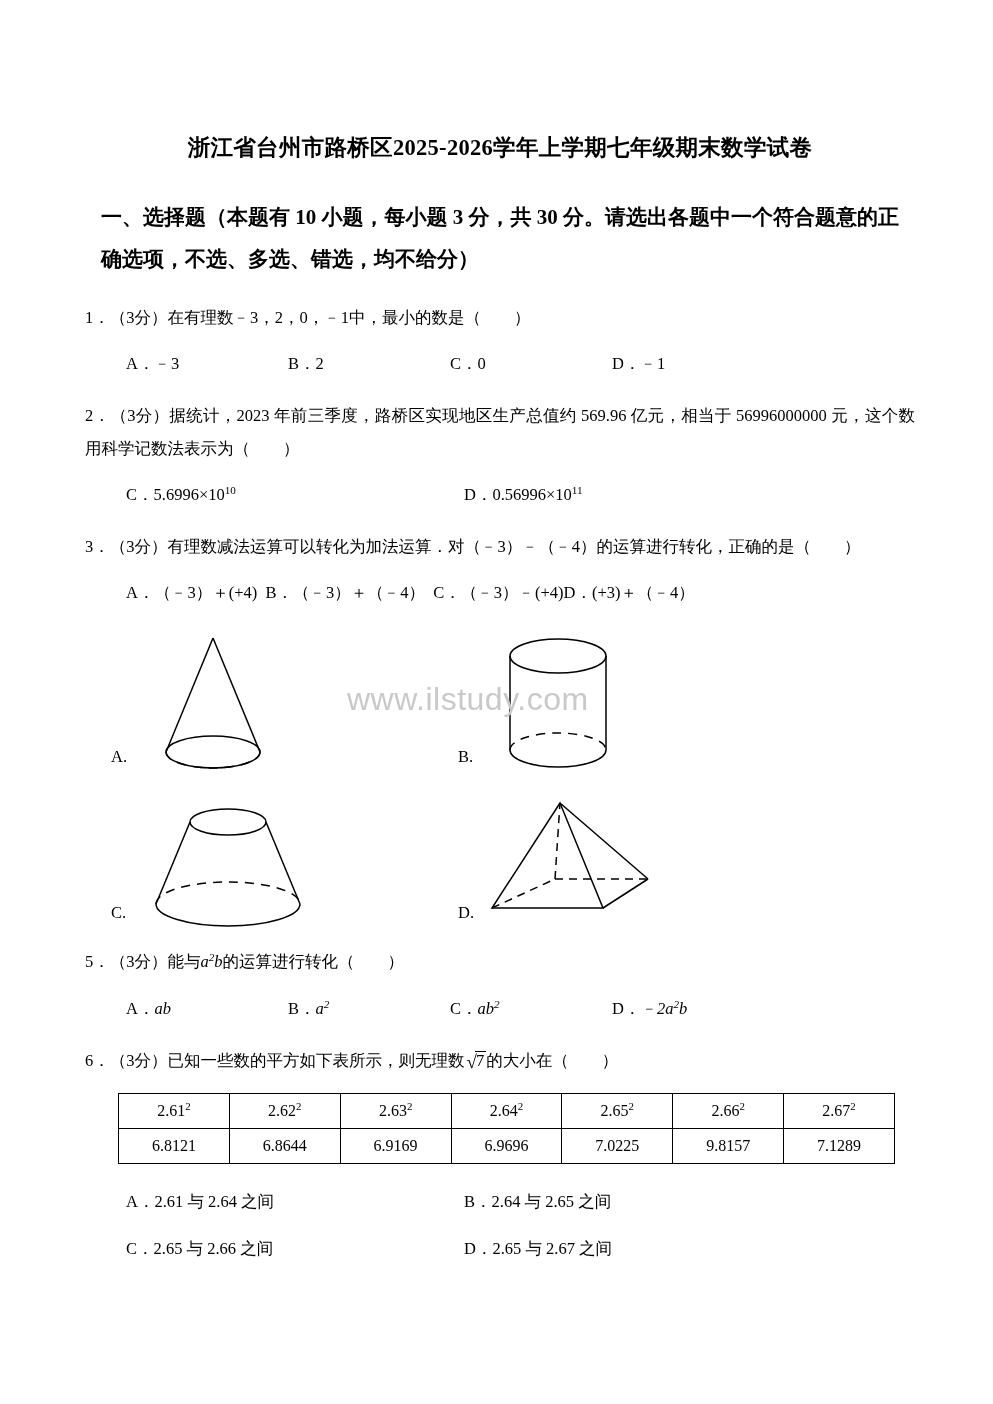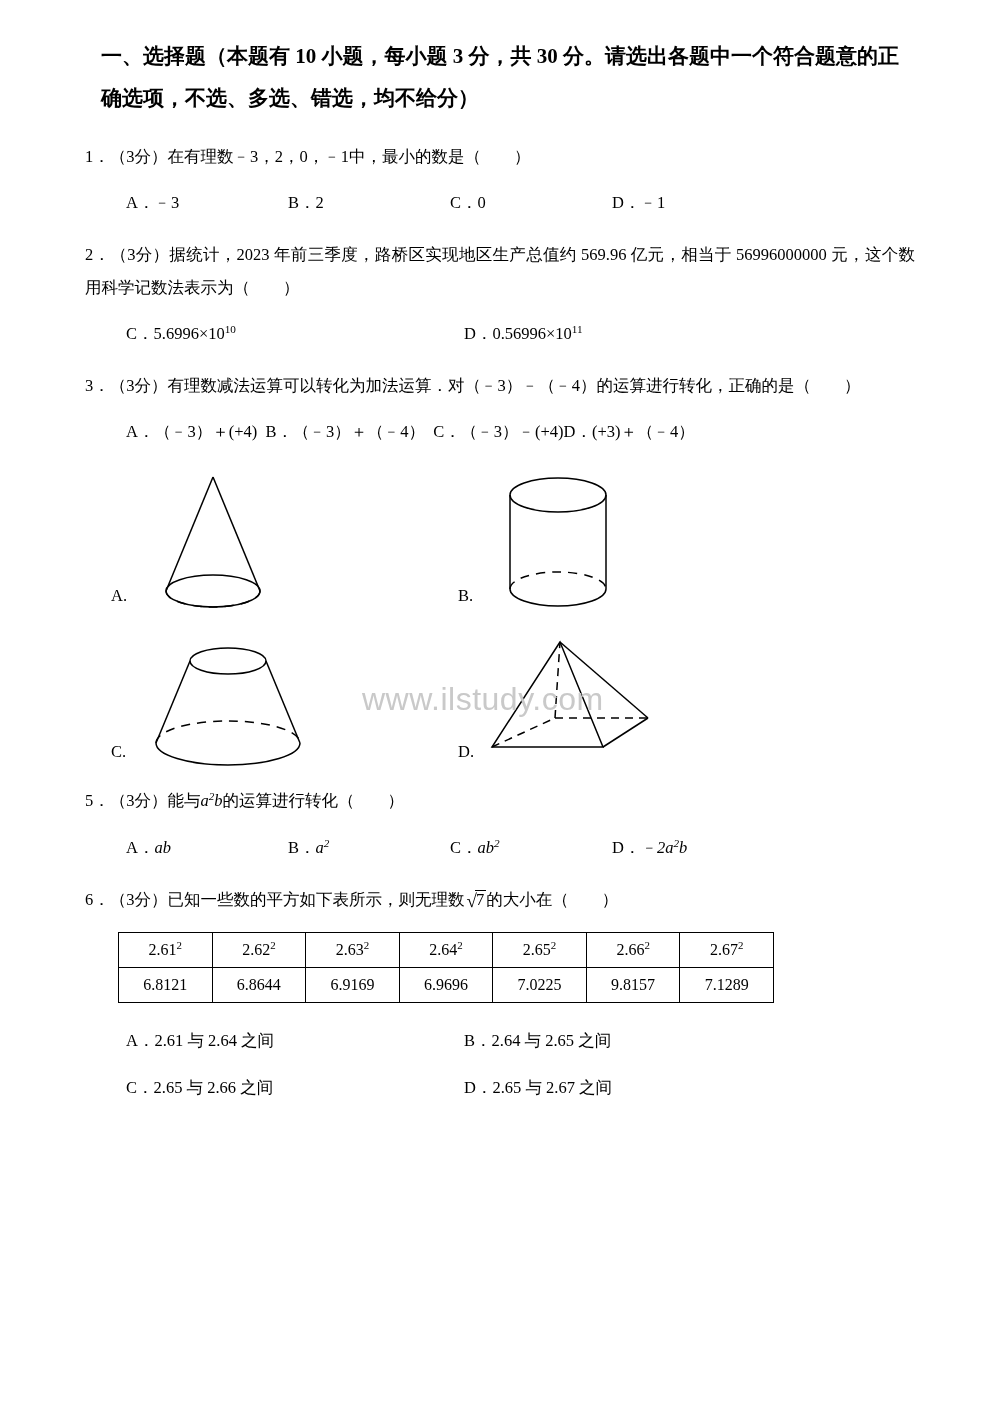--- a/index.html
+++ b/index.html
@@ -109,58 +109,59 @@
   }
   .fig-label {
     position: absolute;
     font-size: 16.5px;
     font-family: "Liberation Serif", "DejaVu Serif", serif;
   }
 
   
   .watermark {
     position: absolute;
-    left: 362px;
+    left: 347px;
     top: 681px;
     font-family: "Liberation Sans", "DejaVu Sans", sans-serif;
     font-size: 32px;
     color: #c9c9c9;
     letter-spacing: 0.5px;
     user-select: none;
     z-index: 5;
   }
 
   
   .tbl-wrap {
     padding-left: 33px;
     padding-top: 12px;
   }
   table.sq-table {
     border-collapse: collapse;
-    width: 656px;
+    width: 777px;
     table-layout: fixed;
   }
   table.sq-table td {
     border: 1.1px solid #000;
     text-align: center;
     font-size: 16px;
     height: 34px;
     padding: 0 2px;
     vertical-align: middle;
   }
 </style>
 </head>
 <body>
 
 <div id="page">
 
   <div class="watermark">www.ilstudy.com</div>
 
   <div class="content">
 
+    <h1 class="doc-title">浙江省台州市路桥区2025-2026学年上学期七年级期末数学试卷</h1>
 
     <p class="section-head">一、选择题（本题有 10 小题，每小题 3 分，共 30 分。请选出各题中一个符合题意的正确选项，不选、多选、错选，均不给分）</p>
 
     <p class="q">
       <span class="q-num">1．</span><span class="q-body">（3分）</span><span class="q-body">在有理数﹣3，2，0，﹣1中，最小的数是（　　）</span>
     </p>
     <div class="opts opts-inline">
       <span class="opt opt-w4"><span>A．</span><span>﹣3</span></span><span class="opt opt-w4"><span>B．</span><span>2</span></span><span class="opt opt-w4"><span>C．</span><span>0</span></span><span class="opt"><span>D．</span><span>﹣1</span></span>
     </div>
 

